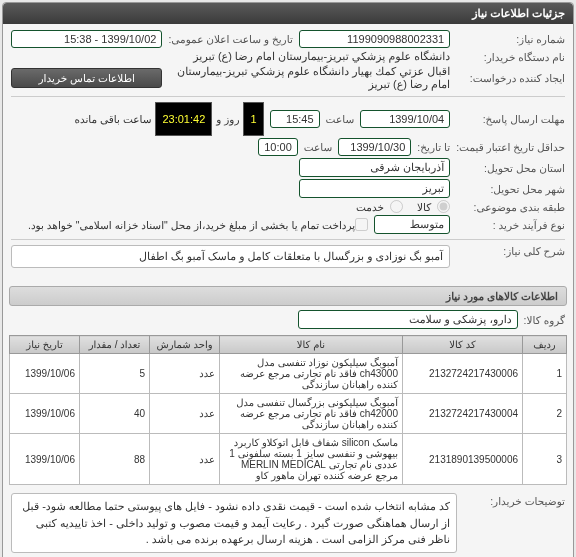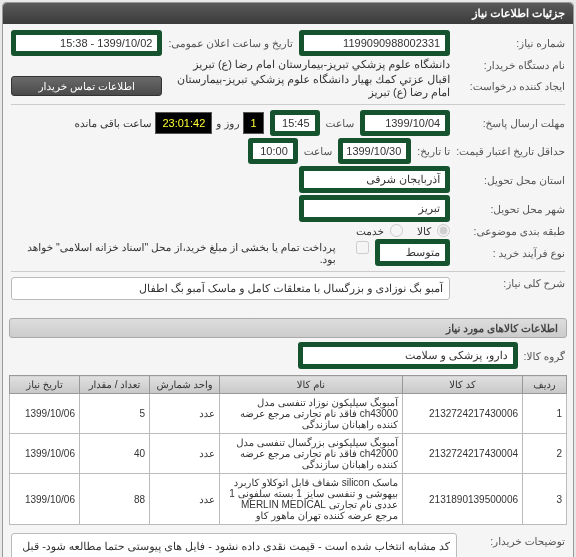--- a/index.html
+++ b/index.html
@@ -32,21 +32,21 @@
   align-items: center;
 }
 .label {
   color: #555;
   font-size: 10.5px;
   white-space: nowrap;
   text-align: right;
 }
 .value-box {
   background: #fff;
-  border: 5px solid #14532d;
+  border: 1px solid #14532d;
   border-radius: 3px;
   padding: 2px 5px;
   font-size: 11px;
   min-height: 18px;
   display: flex;
   align-items: center;
 }
 .value-plain {
   font-size: 11px;
   color: #333;
@@ -61,40 +61,40 @@
   cursor: pointer;
 }
 .remain-box {
   display: flex;
   gap: 0;
   align-items: center;
 }
 .remain-segment {
   background: #000;
   color: #ff3;
-  padding: 4px 6px;
+  padding: 10px 6px;
   font-size: 11px;
   border: 1px solid #555;
 }
 .remain-label {
   background: transparent;
   color: #333;
   padding: 2px 4px;
   font-size: 10.5px;
 }
 .hr {
   grid-column: 1 / -1;
   height: 1px;
   background: #ccc;
   margin: 3px 0;
 }
 .checkbox-line {
   display: flex;
-  align-items: flex-start;
-  gap: 20px;
+  align-items: flex-end;
+  gap: 0;
   font-size: 10.5px;
 }
 .checkbox-line input { margin: 0; }
 .radio-line {
   display: flex;
   gap: 14px;
   align-items: center;
   font-size: 10.5px;
 }
 .desc-box {
@@ -196,21 +196,21 @@
         <span class="remain-segment">23:01:42</span>
         <span class="remain-label">ساعت باقی مانده</span>
       </div>
     </div>
 
     <div class="label">حداقل تاریخ اعتبار قیمت:</div>
     <div class="inline-flex" style="grid-column:2 / -1">
       <span class="label">تا تاریخ:</span>
       <div class="value-box" style="width:73px">1399/10/30</div>
       <span class="label">ساعت</span>
-      <div class="value-box" style="width:50px">10:00</div>
+      <div class="value-box" style="width:40px">10:00</div>
     </div>
 
     <div class="label">استان محل تحویل:</div>
     <div class="value-box">آذربایجان شرقی</div>
     <div></div>
       <div></div>
 
     <div class="label">شهر محل تحویل:</div>
     <div class="value-box">تبریز</div>
     <div></div>

